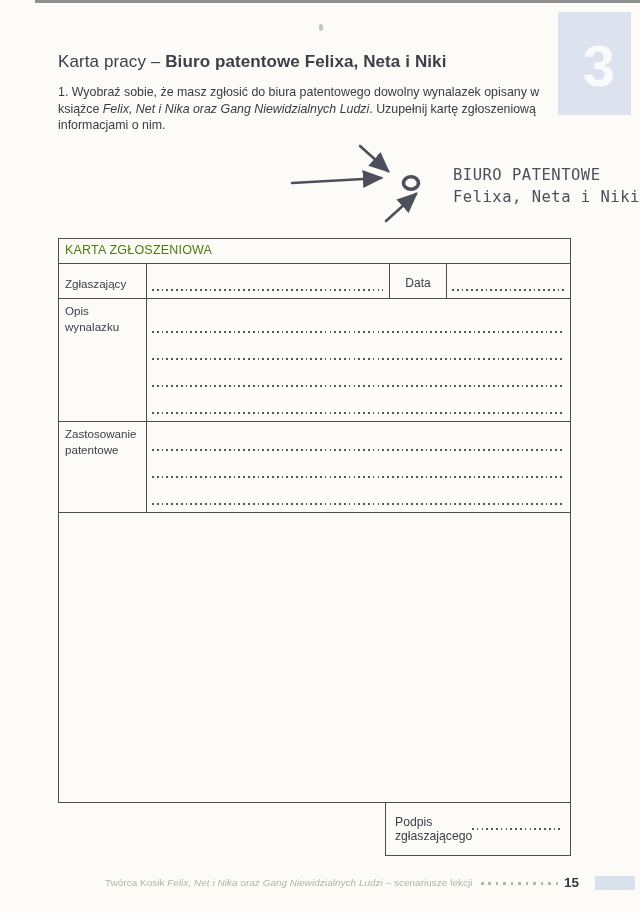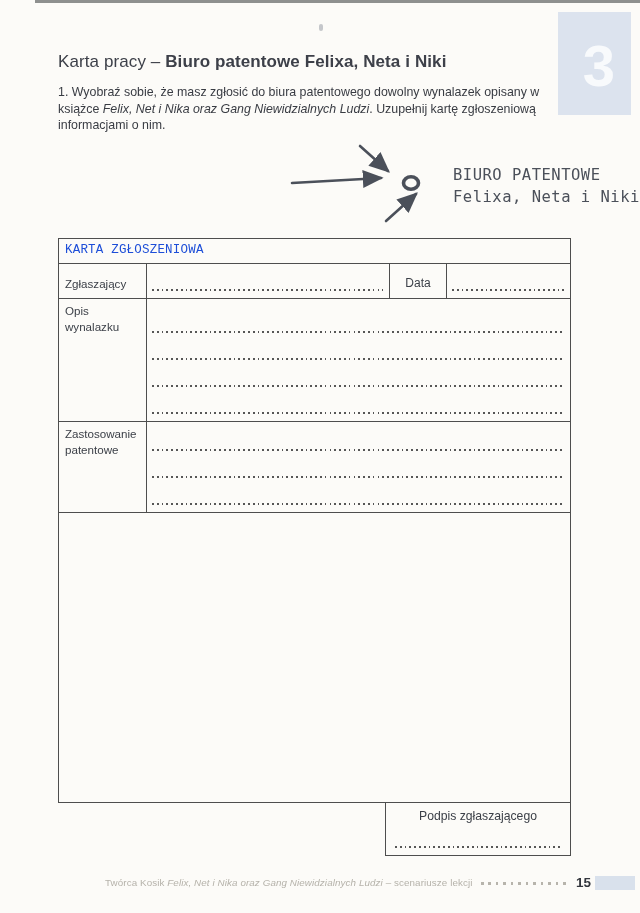--- a/index.html
+++ b/index.html
@@ -31,21 +31,21 @@
     position:absolute; left:165px; top:25px;
     font-family:"DejaVu Sans Mono", monospace; font-weight:normal;
     font-size:15.5px; line-height:21.5px; letter-spacing:.5px; color:#4b505a;
     white-space:nowrap;
   }
 
   .form {
     position:absolute; left:58px; top:238px; width:513px; height:565px;
     border:1.5px solid #4e4e4e; display:flex; flex-direction:column;
   }
-  .fheader { height:24px; font-size:12.5px; color:#1d4ed8; padding:4px 0 0 6px; letter-spacing:.2px;font-family:Liberation Mono, monospace; }
+  .fheader { height:24px; font-size:12.5px; color:#4d7c0f; padding:4px 0 0 6px; letter-spacing:.2px; }
   .frow { display:flex; border-top:1.5px solid #4e4e4e; }
   .row-applicant { height:35px; }
   .row-name { height:93px; }
   .row-creator { height:37px; }
   .row-desc { height:123px; }
   .row-use { height:91px; }
   .row-drawing { flex:1; }
   .flabel {
     width:88px; border-right:1.5px solid #4e4e4e;
     font-size:11.6px; line-height:16px; color:#3c4048;
@@ -60,32 +60,32 @@
   }
   .fcell-date { flex:none; width:123px; }
   .dotline {
     height:2px; width:100%;
     background-image:repeating-linear-gradient(90deg,#565656 0,#565656 1.7px,transparent 1.7px,transparent 4.8px);
   }
 
   .sigbox {
     position:absolute; left:385px; top:803px; width:186px; height:53px;
     border:1.5px solid #4e4e4e; border-top:none;
-    display:flex; flex-direction:column; justify-content:space-between; align-items:center;
+    display:flex; flex-direction:row; justify-content:space-between; align-items:center;
     padding:6px 9px 7px;
   }
   .sigbox .siglabel { font-size:12.2px; color:#3c4048; }
 
   .footer { position:absolute; left:58px; right:0; top:874px; height:17px; display:flex; align-items:center; }
   .credit { padding-left:47px; font-size:9.8px; color:#b5b2aa; white-space:nowrap; letter-spacing:.1px; }
   .leader {
     flex:1; height:3px; margin:2px 6px 0 8px;
     background-image:repeating-linear-gradient(90deg,#b7b4ac 0,#b7b4ac 2.5px,transparent 2.5px,transparent 7.5px);
   }
-  .pagenum { font-size:13.5px; font-weight:bold; color:#33363d; margin-right:4px; }
+  .pagenum { font-size:13.5px; font-weight:bold; color:#33363d; margin-right:16px; }
   .accentbar { width:40px; height:14px; background:#d9e1ec; margin-right:5px; }
 </style>
 </head>
 <body>
 
 <div class="page">
 
   <div class="top-edge"></div>
   <div class="artifact"></div>
 

